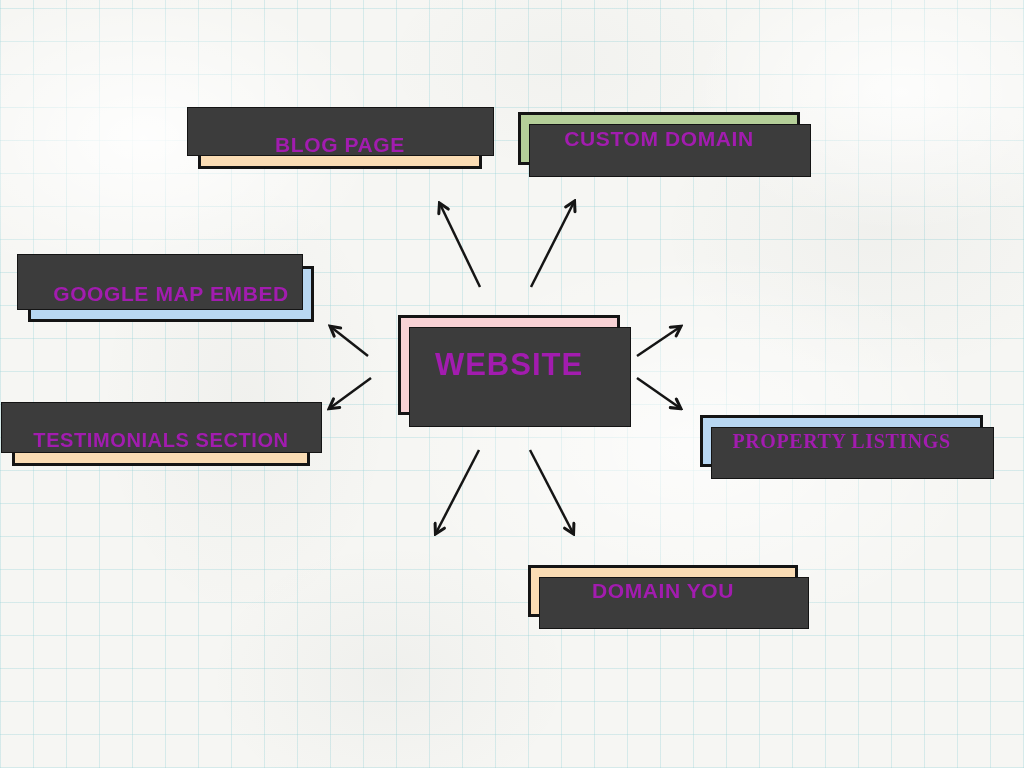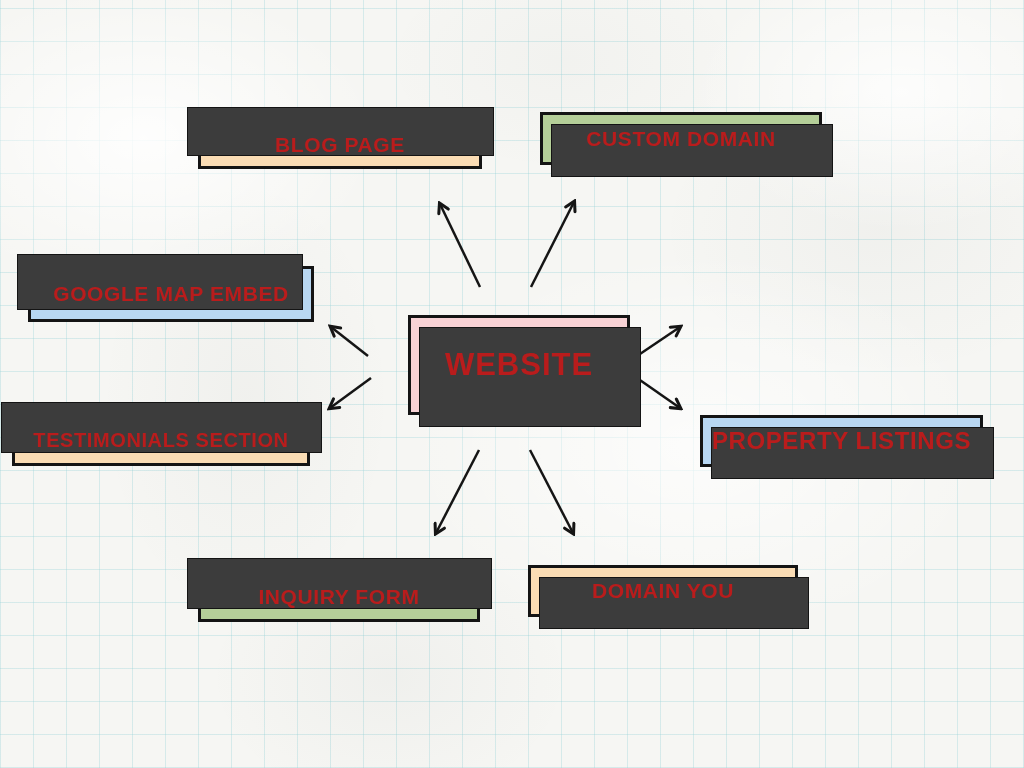--- a/index.html
+++ b/index.html
@@ -39,21 +39,21 @@
     z-index: 2;
     box-sizing: border-box;
     border: 3px solid #141414;
     display: flex;
     align-items: center;
     justify-content: center;
     text-align: center;
     font-weight: 700;
     font-size: 21px;
     letter-spacing: 0.6px;
-    color: #b91c1c;
+    color: #a21caf;
   }
   
   .node::before {
     content: "";
     position: absolute;
     z-index: -1;
     top: -3px;
     left: -3px;
     width: calc(100% + 6px);
     height: calc(100% + 6px);
@@ -91,46 +91,43 @@
     <line x1="480" y1="287" x2="440" y2="204" stroke="#151515" stroke-width="2.5" marker-end="url(#arrowhead)"></line>
     <line x1="531" y1="287" x2="574" y2="202" stroke="#151515" stroke-width="2.5" marker-end="url(#arrowhead)"></line>
     <line x1="368" y1="356" x2="331" y2="327" stroke="#151515" stroke-width="2.5" marker-end="url(#arrowhead)"></line>
     <line x1="637" y1="356" x2="680" y2="327" stroke="#151515" stroke-width="2.5" marker-end="url(#arrowhead)"></line>
     <line x1="371" y1="378" x2="330" y2="408" stroke="#151515" stroke-width="2.5" marker-end="url(#arrowhead)"></line>
     <line x1="637" y1="378" x2="680" y2="408" stroke="#151515" stroke-width="2.5" marker-end="url(#arrowhead)"></line>
     <line x1="479" y1="450" x2="436" y2="533" stroke="#151515" stroke-width="2.5" marker-end="url(#arrowhead)"></line>
     <line x1="530" y1="450" x2="573" y2="533" stroke="#151515" stroke-width="2.5" marker-end="url(#arrowhead)"></line>
   </svg>
 
-  <div class="node center-node fill-pink sh-dr" style="left:408px; top:315px; width:222px; height:100px;">
+  <div class="node center-node fill-pink sh-dr" style="left:398px; top:315px; width:222px; height:100px;">
     <div>WEBSITE</div>
   </div>
 
   <div class="node fill-peach sh-uw" style="left:198px; top:120px; width:284px; height:49px;">
     <span>BLOG PAGE</span>
   </div>
 
-  <div class="node fill-green sh-dr" style="left:540px; top:112px; width:282px; height:53px;">
+  <div class="node fill-green sh-dr" style="left:518px; top:112px; width:282px; height:53px;">
     <span>CUSTOM DOMAIN</span>
   </div>
 
   <div class="node fill-blue sh-ul" style="left:28px; top:266px; width:286px; height:56px;align-items:center;">
     <span>GOOGLE MAP EMBED</span>
   </div>
 
 
   <div class="node fill-peach sh-uw" style="left:12px; top:415px; width:298px; height:51px; font-size:20px;">
     <span>TESTIMONIALS SECTION</span>
   </div>
 
-  <div class="node fill-blue sh-dr" style="left:700px; top:415px; width:283px; height:52px; font-size:24px;">
+  <div class="node fill-blue sh-dr" style="left:700px; top:415px; width:283px; height:52px; font-size:20px;font-family:Liberation Serif, serif;">
     <span>PROPERTY LISTINGS</span>
   </div>
 
-  <div class="node fill-green sh-uw" style="left:198px; top:571px; width:282px; height:51px;">
-    <span>INQUIRY FORM</span>
-  </div>
 
   <div class="node fill-peach sh-dr" style="left:528px; top:565px; width:270px; height:52px;">
     <span>DOMAIN YOU</span>
   </div>
 
 </div>
 
 </body></html>

